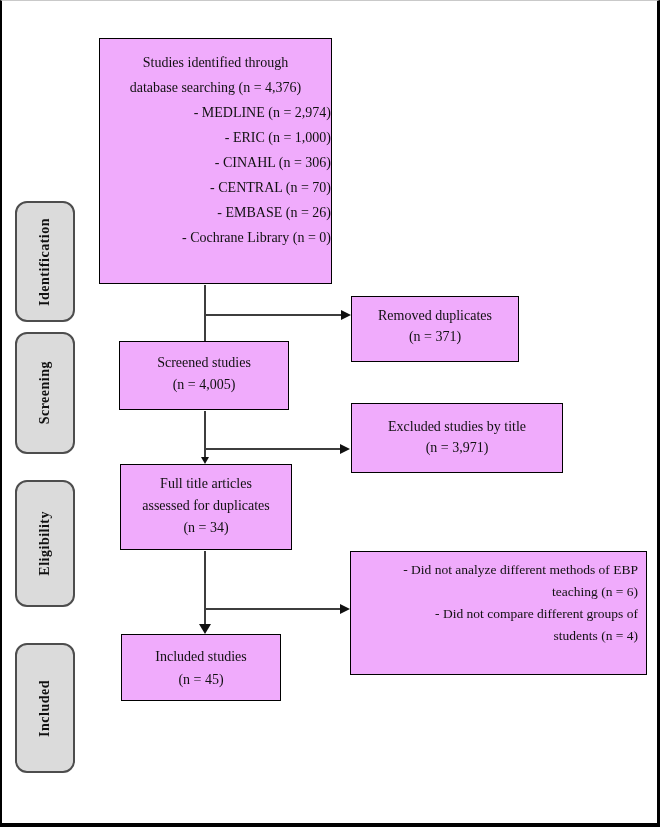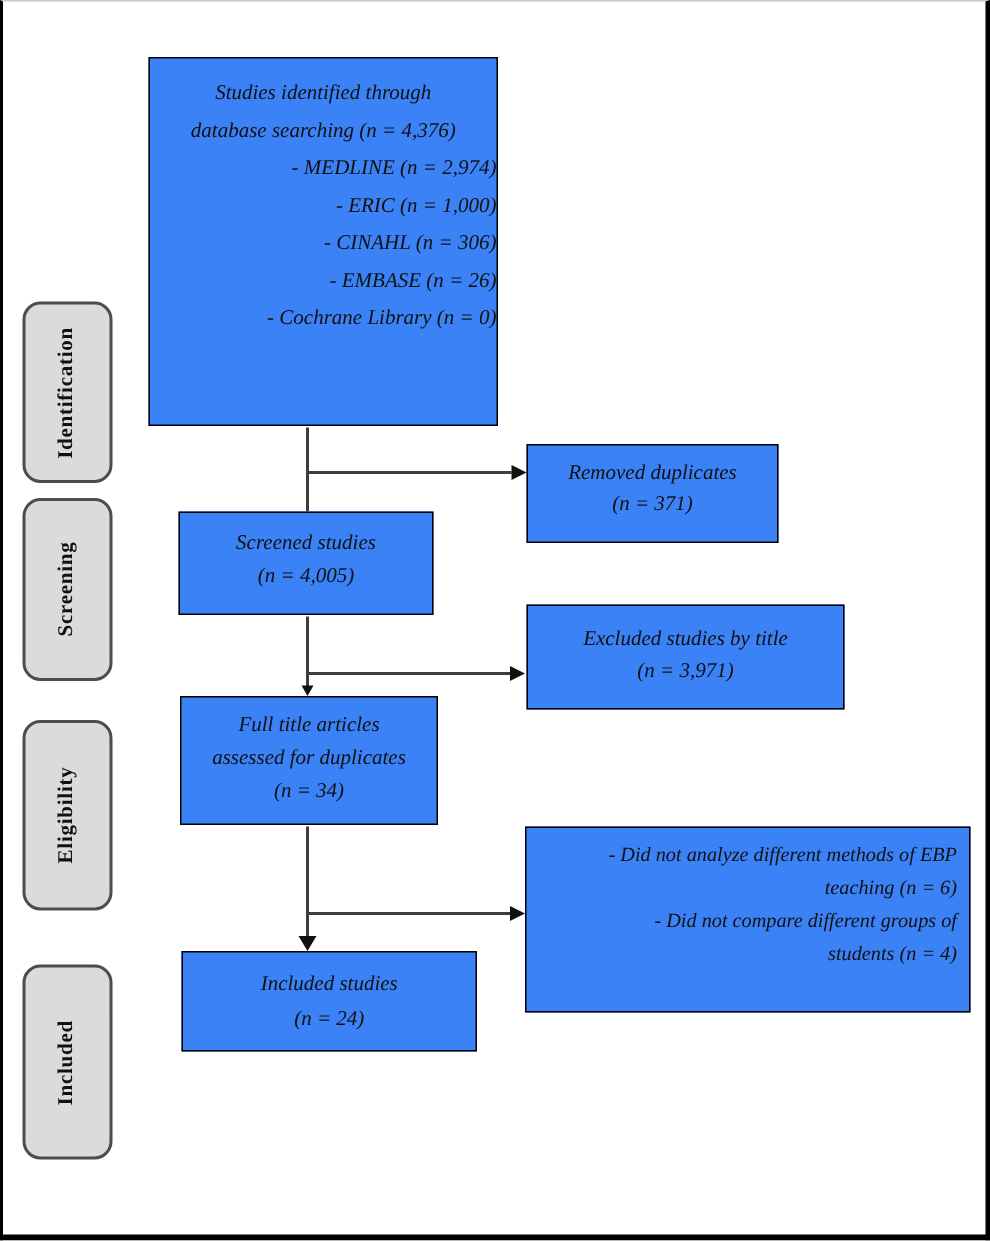--- a/index.html
+++ b/index.html
@@ -32,34 +32,33 @@
     letter-spacing:0.5px;
     white-space:nowrap;
   }
   .stage-identification{left:13px;top:200px;width:60px;height:121px;}
   .stage-screening{left:13px;top:331px;width:60px;height:122px;}
   .stage-eligibility{left:13px;top:479px;width:60px;height:127px;}
   .stage-included{left:13px;top:642px;width:60px;height:130px;}
 
   .fbox{
     position:absolute;
-    background:#3b82f6;
+    background:#f0abfc;
     border:1.5px solid #000000;
     box-sizing:border-box;
     font-size:14px;
-    font-style:italic;
   }
   .fbox .c{text-align:center;white-space:nowrap;}
   .fbox .l{text-align:right;white-space:nowrap;}
 
   .box-identified{left:97px;top:37px;width:233px;height:246px;padding-top:11px;line-height:25px;}
   .box-identified .items{padding-left:26px;}
   .box-screened{left:117px;top:340px;width:170px;height:69px;padding-top:10px;line-height:22px;}
   .box-fulltext{left:118px;top:463px;width:172px;height:86px;padding-top:8px;line-height:22px;}
-  .box-included{left:119px;top:633px;width:197px;height:67px;padding-top:10px;line-height:23px;}
+  .box-included{left:119px;top:633px;width:160px;height:67px;padding-top:10px;line-height:23px;}
   .box-removed{left:349px;top:283px;width:168px;height:66px;padding-top:8px;line-height:21px;margin-top:12px;}
   .box-excluded-title{left:349px;top:402px;width:212px;height:70px;padding-top:12px;line-height:21px;}
   .box-excluded-full{left:348px;top:550px;width:297px;height:124px;padding:7px 8px;line-height:22px;font-size:13.5px;}
 
   .vline,.hline{position:absolute;background:#3d3d3d;}
   .vline{width:2px;}
   .hline{height:2px;}
   .v1{left:202px;top:284px;height:56px;}
   .h1{left:203px;top:313px;width:136px;}
   .v2{left:202px;top:410px;height:47px;}
@@ -93,39 +92,40 @@
     <span class="stage-text">Included</span>
   </div>
 
   <div class="fbox box-identified">
     <div class="c">Studies identified through</div>
     <div class="c">database searching (n = 4,376)</div>
     <div class="items">
       <div class="l">- MEDLINE (n = 2,974)</div>
       <div class="l">- ERIC (n = 1,000)</div>
       <div class="l">- CINAHL (n = 306)</div>
+      <div class="l">- CENTRAL (n = 70)</div>
       <div class="l">- EMBASE (n = 26)</div>
       <div class="l">- Cochrane Library (n = 0)</div>
     </div>
   </div>
 
   <div class="fbox box-screened">
     <div class="c">Screened studies</div>
     <div class="c">(n = 4,005)</div>
   </div>
 
   <div class="fbox box-fulltext">
     <div class="c">Full title articles</div>
     <div class="c">assessed for duplicates</div>
     <div class="c">(n = 34)</div>
   </div>
 
   <div class="fbox box-included">
     <div class="c">Included studies</div>
-    <div class="c">(n = 24)</div>
+    <div class="c">(n = 45)</div>
   </div>
 
   <div class="fbox box-removed">
     <div class="c">Removed duplicates</div>
     <div class="c">(n = 371)</div>
   </div>
 
   <div class="fbox box-excluded-title">
     <div class="c">Excluded studies by title</div>
     <div class="c">(n = 3,971)</div>

